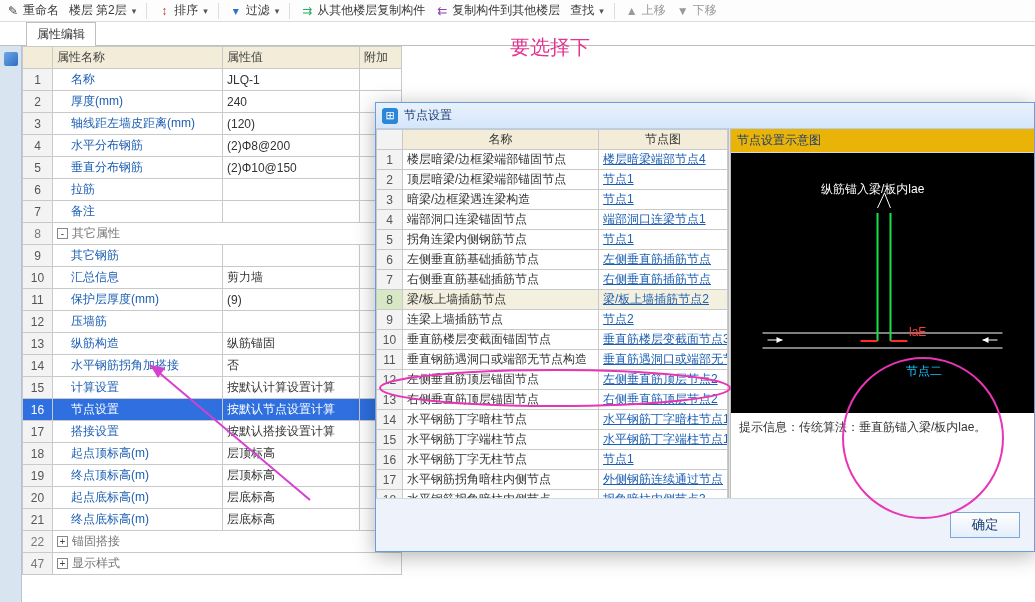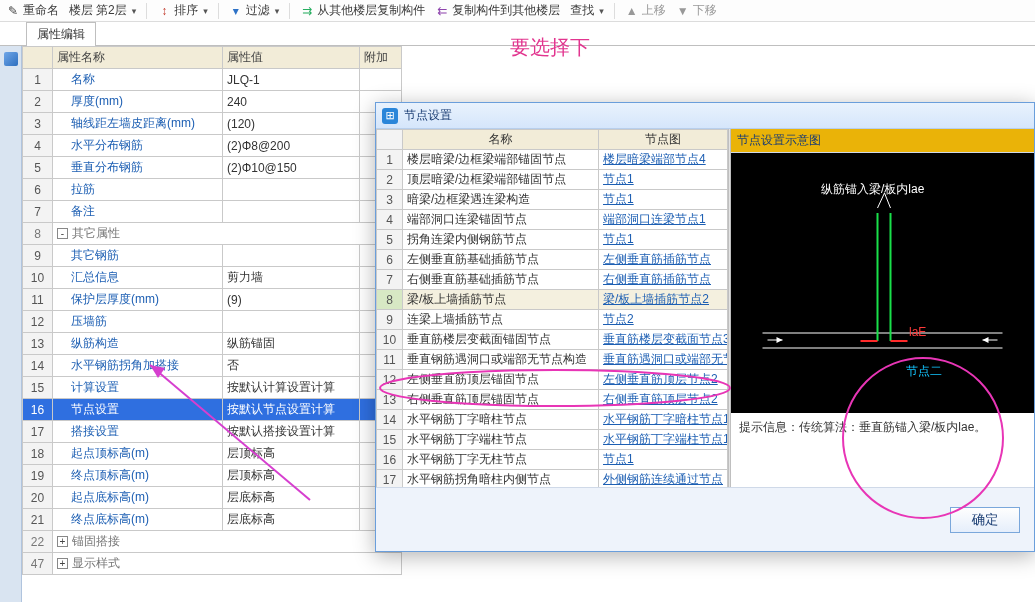--- a/index.html
+++ b/index.html
@@ -65,21 +65,21 @@
   }
   .dlg-title { height:26px; background:linear-gradient(#e9f2fd,#d5e6fb);
     display:flex; align-items:center; padding:0 6px; color:#1a3d73; gap:6px;
     border-bottom:1px solid #b8cfec;}
   .dlg-title .icon { width:16px;height:16px;background:#2b86d9;border-radius:3px;
     display:flex;align-items:center;justify-content:center;color:#fff;font-size:11px;}
   .dlg-sep { position:absolute; top:26px; bottom:48px; left:352px; width:3px;
              background:#e3e3e3; border-left:1px solid #bfbfbf; border-right:1px solid #bfbfbf;}
   .dlg-left { position:absolute; top:26px; left:0; width:352px; bottom:48px; overflow:hidden; }
   .dlg-right{ position:absolute; top:26px; left:355px; right:0; bottom:48px; }
-  .dlg-foot { position:absolute; bottom:0; left:0; right:0; height:64px;
+  .dlg-foot { position:absolute; bottom:0; left:0; right:0; height:53px;
     background:#eef3fb; border-top:1px solid #cfd9e8; display:flex;
     align-items:center; justify-content:flex-end; padding:0 14px;}
   .btn { min-width:70px; padding:3px 14px; background:linear-gradient(#fefefe,#e5eefb);
     border:1px solid #7aa7db; color:#1a3d73; cursor:pointer;}
 
   
   table.ntbl { border-collapse:collapse; width:100%; table-layout:fixed; }
   table.ntbl th, table.ntbl td {
     border:1px solid #c9c9c9; padding:1px 4px; height:18px; font-size:12px;
     overflow:hidden; white-space:nowrap; }

